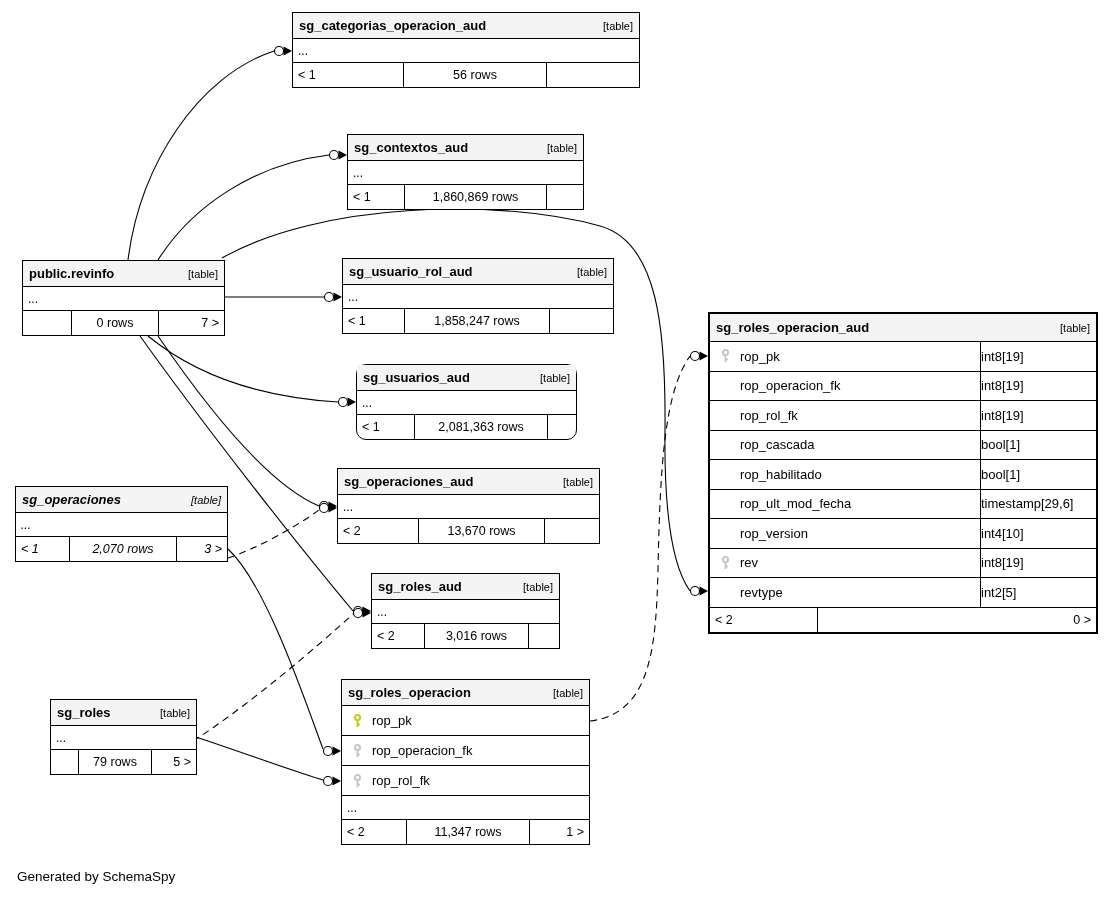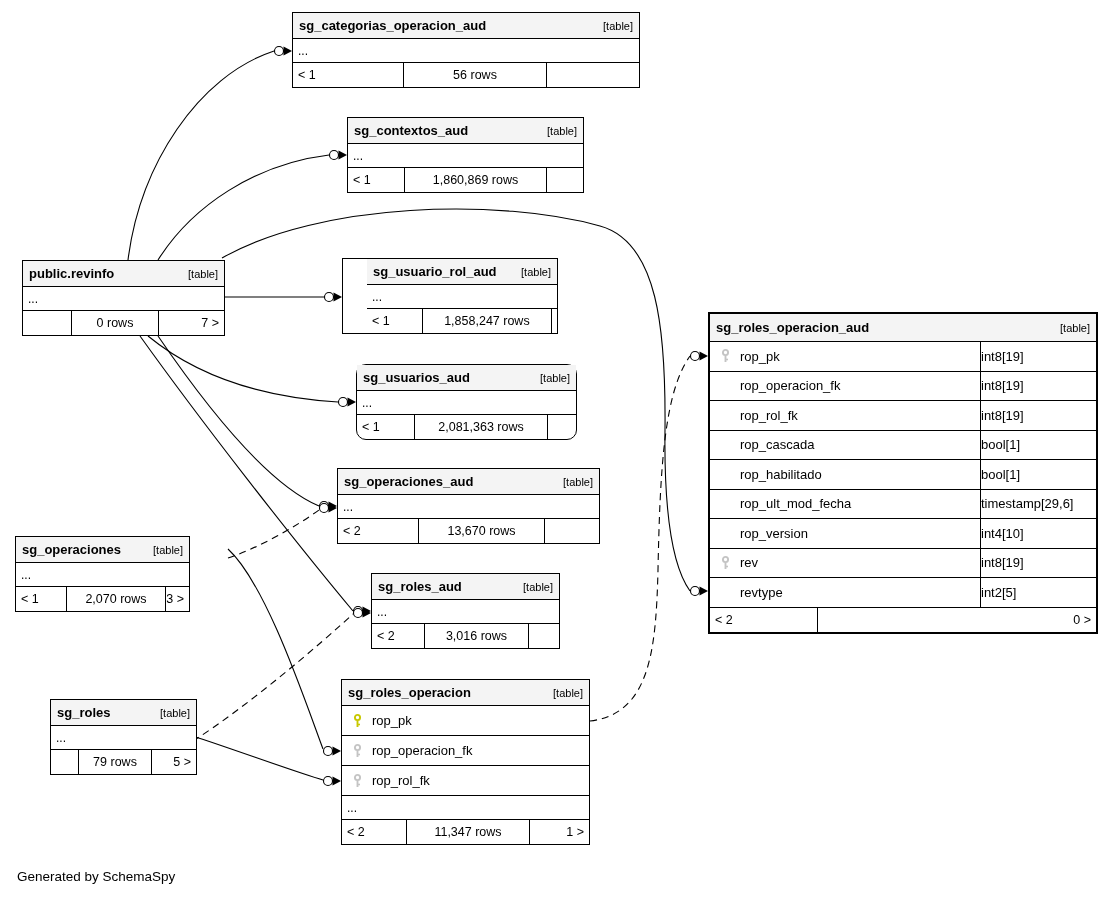--- a/index.html
+++ b/index.html
@@ -108,21 +108,21 @@
       </div>
       <div class="tbl-row ellipsis">
         <span>...</span>
       </div>
       <div class="tbl-footer">
         <span class="f0" style="width:110px">&lt; 1</span>
         <span class="f1" style="width:143px">56 rows</span>
         <span class="f2"></span>
       </div>
     </div>
-    <div class="tbl" style="left: 347px; top: 117px; width: 237px;">
+    <div class="tbl" style="left: 347px; top: 134px; width: 237px;">
       <div class="tbl-header">
         <span class="tbl-name">sg_contextos_aud</span>
         <span class="tbl-tag">[table]</span>
       </div>
       <div class="tbl-row ellipsis">
         <span>...</span>
       </div>
       <div class="tbl-footer">
         <span class="f0" style="width:56px">&lt; 1</span>
         <span class="f1" style="width:142px">1,860,869 rows</span>
@@ -136,21 +136,21 @@
       </div>
       <div class="tbl-row ellipsis">
         <span>...</span>
       </div>
       <div class="tbl-footer">
         <span class="f0" style="width:48px"></span>
         <span class="f1" style="width:87px">0 rows</span>
         <span class="f2">7 &gt;</span>
       </div>
     </div>
-    <div class="tbl" style="left: 342px; top: 258px; width: 216px; padding-left: 24px;">
+    <div class="tbl" style="left: 342px; top: 258px; width: 272px;">
       <div class="tbl-header">
         <span class="tbl-name">sg_usuario_rol_aud</span>
         <span class="tbl-tag">[table]</span>
       </div>
       <div class="tbl-row ellipsis">
         <span>...</span>
       </div>
       <div class="tbl-footer">
         <span class="f0" style="width:61px">&lt; 1</span>
         <span class="f1" style="width:145px">1,858,247 rows</span>
@@ -178,21 +178,21 @@
       </div>
       <div class="tbl-row ellipsis">
         <span>...</span>
       </div>
       <div class="tbl-footer">
         <span class="f0" style="width:80px">&lt; 2</span>
         <span class="f1" style="width:126px">13,670 rows</span>
         <span class="f2"></span>
       </div>
     </div>
-    <div class="tbl" style="left: 15px; top: 536px; width: 175px;">
+    <div class="tbl" style="left: 15px; top: 486px; width: 213px; font-style: italic;">
       <div class="tbl-header">
         <span class="tbl-name">sg_operaciones</span>
         <span class="tbl-tag">[table]</span>
       </div>
       <div class="tbl-row ellipsis">
         <span>...</span>
       </div>
       <div class="tbl-footer">
         <span class="f0" style="width:53px">&lt; 1</span>
         <span class="f1" style="width:107px">2,070 rows</span>

